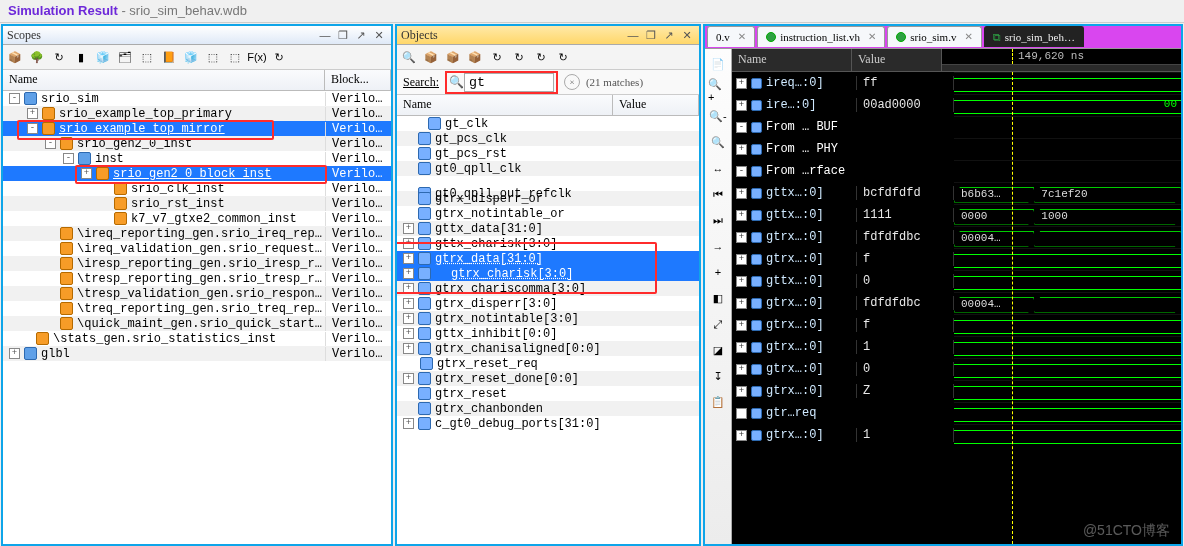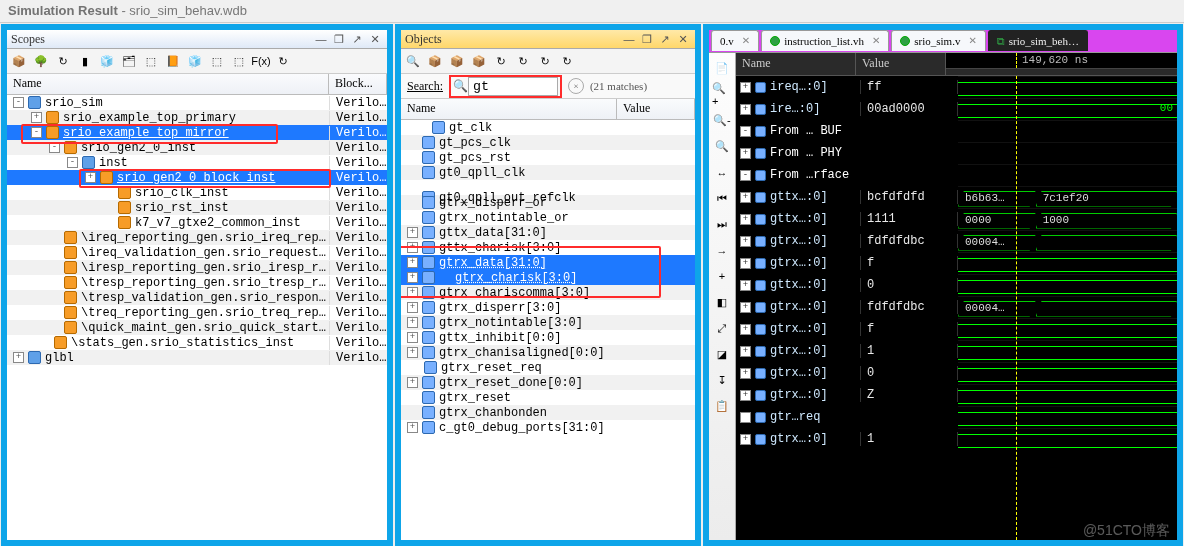--- a/index.html
+++ b/index.html
@@ -1,21 +1,21 @@
 <!DOCTYPE html>
 <html><head>
 <meta charset="utf-8">
 <style>
 html,body{margin:0;padding:0;font-family:Tahoma,"Microsoft YaHei",sans-serif;font-size:12px;background:#eee;color:#000;user-select:none}
 body{width:1184px;height:546px;overflow:hidden;position:relative}
 .titlebar{background:#f0f0f0;height:22px;line-height:22px;padding-left:8px;border-bottom:1px solid #ccc;font-family:Tahoma,sans-serif;font-size:13px}
-.titlebar b{color:#737373;font-weight:bold}
+.titlebar b{color:#6d28d9;font-weight:bold}
 .titlebar .sub{color:#777}
 .row{display:flex;height:calc(100% - 22px)}
-.panel{border:6px solid #0ea5e9;background:#fff;display:flex;flex-direction:column;margin:1px;box-sizing:border-box;overflow:hidden}
+.panel{border:2px solid #0ea5e9;background:#fff;display:flex;flex-direction:column;margin:1px;box-sizing:border-box;overflow:hidden}
 .pScopes{width:392px}
 .pObjects{width:306px}
 .pWave{flex:1}
 .phead{height:18px;background:linear-gradient(#fff,#dfe9f7);border-bottom:1px solid #aaa;display:flex;align-items:center;padding:0 4px;font-size:12px}
 .phead.obj{background:linear-gradient(#ffe9a8,#ffd76a)}
 .phead .ttl{flex:1;font-family:Tahoma;color:#333}
 .phead .wicn{width:16px;height:16px;display:inline-flex;align-items:center;justify-content:center;font-size:11px;color:#555;margin-left:2px;cursor:pointer}
 .toolbar{height:24px;background:#f4f4f4;border-bottom:1px solid #ccc;display:flex;align-items:center;padding:0 2px;gap:2px}
 .tbtn{width:18px;height:18px;border:1px solid transparent;border-radius:2px;display:inline-flex;align-items:center;justify-content:center;cursor:pointer;font-size:11px}
 .tabs{height:22px;background:#d946ef;border-bottom:1px solid #999;display:flex;align-items:flex-start;overflow:hidden}
@@ -219,21 +219,21 @@
         </div>
         <div class="scopeRow alt">
           <div class="nm" style="width: 322px; padding-left: 42px;">
             <span style="width: 11px;"></span>
             <span class="cube"></span>
             <span>\quick_maint_gen.srio_quick_start…</span>
           </div>
           <div class="bk">Verilo…</div>
         </div>
         <div class="scopeRow">
-          <div class="nm" style="width: 322px; padding-left: 32px;">
+          <div class="nm" style="width: 322px; padding-left: 18px;">
             <span style="width: 11px;"></span>
             <span class="cube"></span>
             <span>\stats_gen.srio_statistics_inst</span>
           </div>
           <div class="bk">Verilo…</div>
         </div>
         <div class="scopeRow alt">
           <div class="nm" style="width: 322px; padding-left: 6px;">
             <span class="exp">+</span>
             <span class="cube b"></span>

